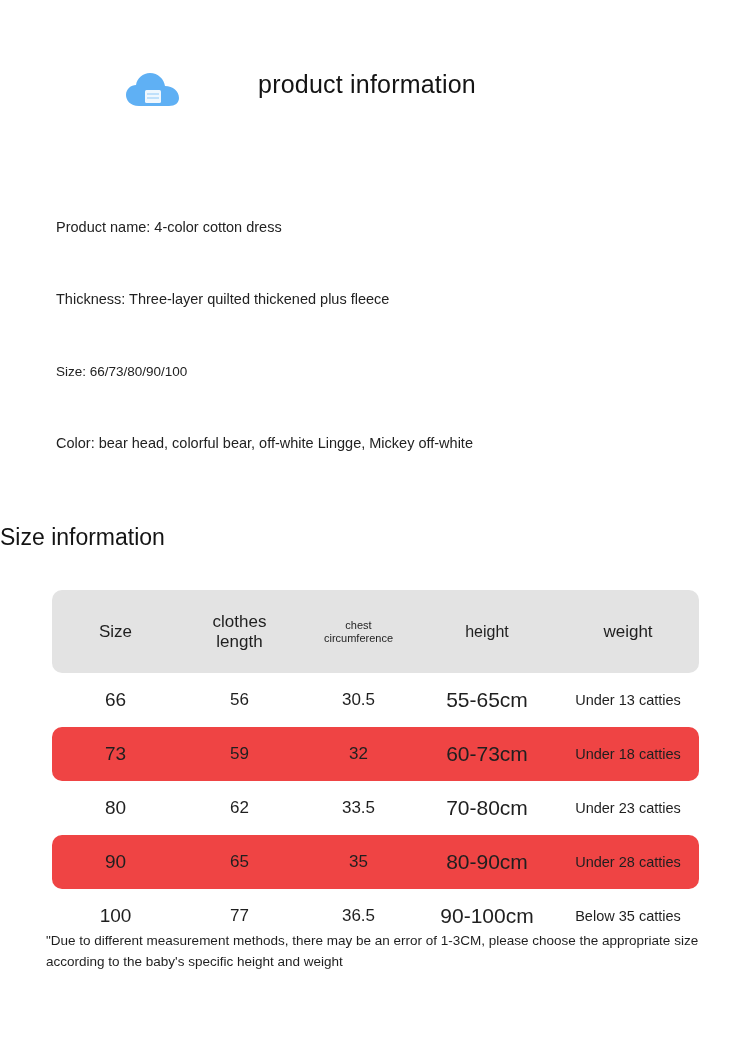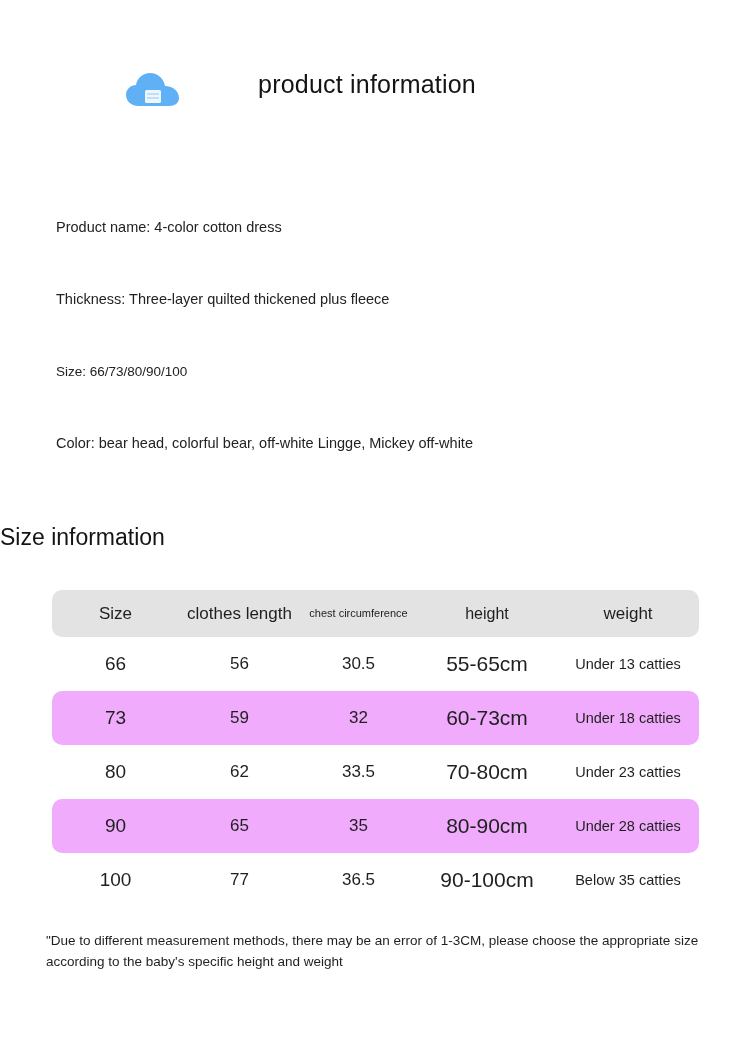--- a/index.html
+++ b/index.html
@@ -103,35 +103,35 @@
     border: none;
     text-align: center;
     vertical-align: middle;
     font-weight: 400;
     color: #1f1f1f;
   }
   thead tr {
     background: #e3e3e3;
   }
   thead th {
-    height: 47px;
-    padding: 0;
+    height: 61px;
+    padding: 11px;
     line-height: 1.12;
   }
   thead th:first-child { border-top-left-radius: 10px; border-bottom-left-radius: 10px; }
   thead th:last-child  { border-top-right-radius: 10px; border-bottom-right-radius: 10px; }
 
   .th-size    { font-size: 17px; }
   .th-length  { font-size: 17px; }
   .th-chest   { font-size: 11px; }
   .th-height  { font-size: 16px; }
   .th-weight  { font-size: 17px; }
 
   tbody tr { height: 54px; }
-  tbody tr.alt { background: #f0abfc; }
+  tbody tr.alt { background: #ef4444; }
   tbody tr.alt td:first-child { border-top-left-radius: 10px; border-bottom-left-radius: 10px; }
   tbody tr.alt td:last-child  { border-top-right-radius: 10px; border-bottom-right-radius: 10px; }
 
   td.c-size   { font-size: 19px; }
   td.c-length { font-size: 17px; }
   td.c-chest  { font-size: 17px; }
   td.c-height { font-size: 21px; }
   td.c-weight { font-size: 14.5px; }
 
   .note {

